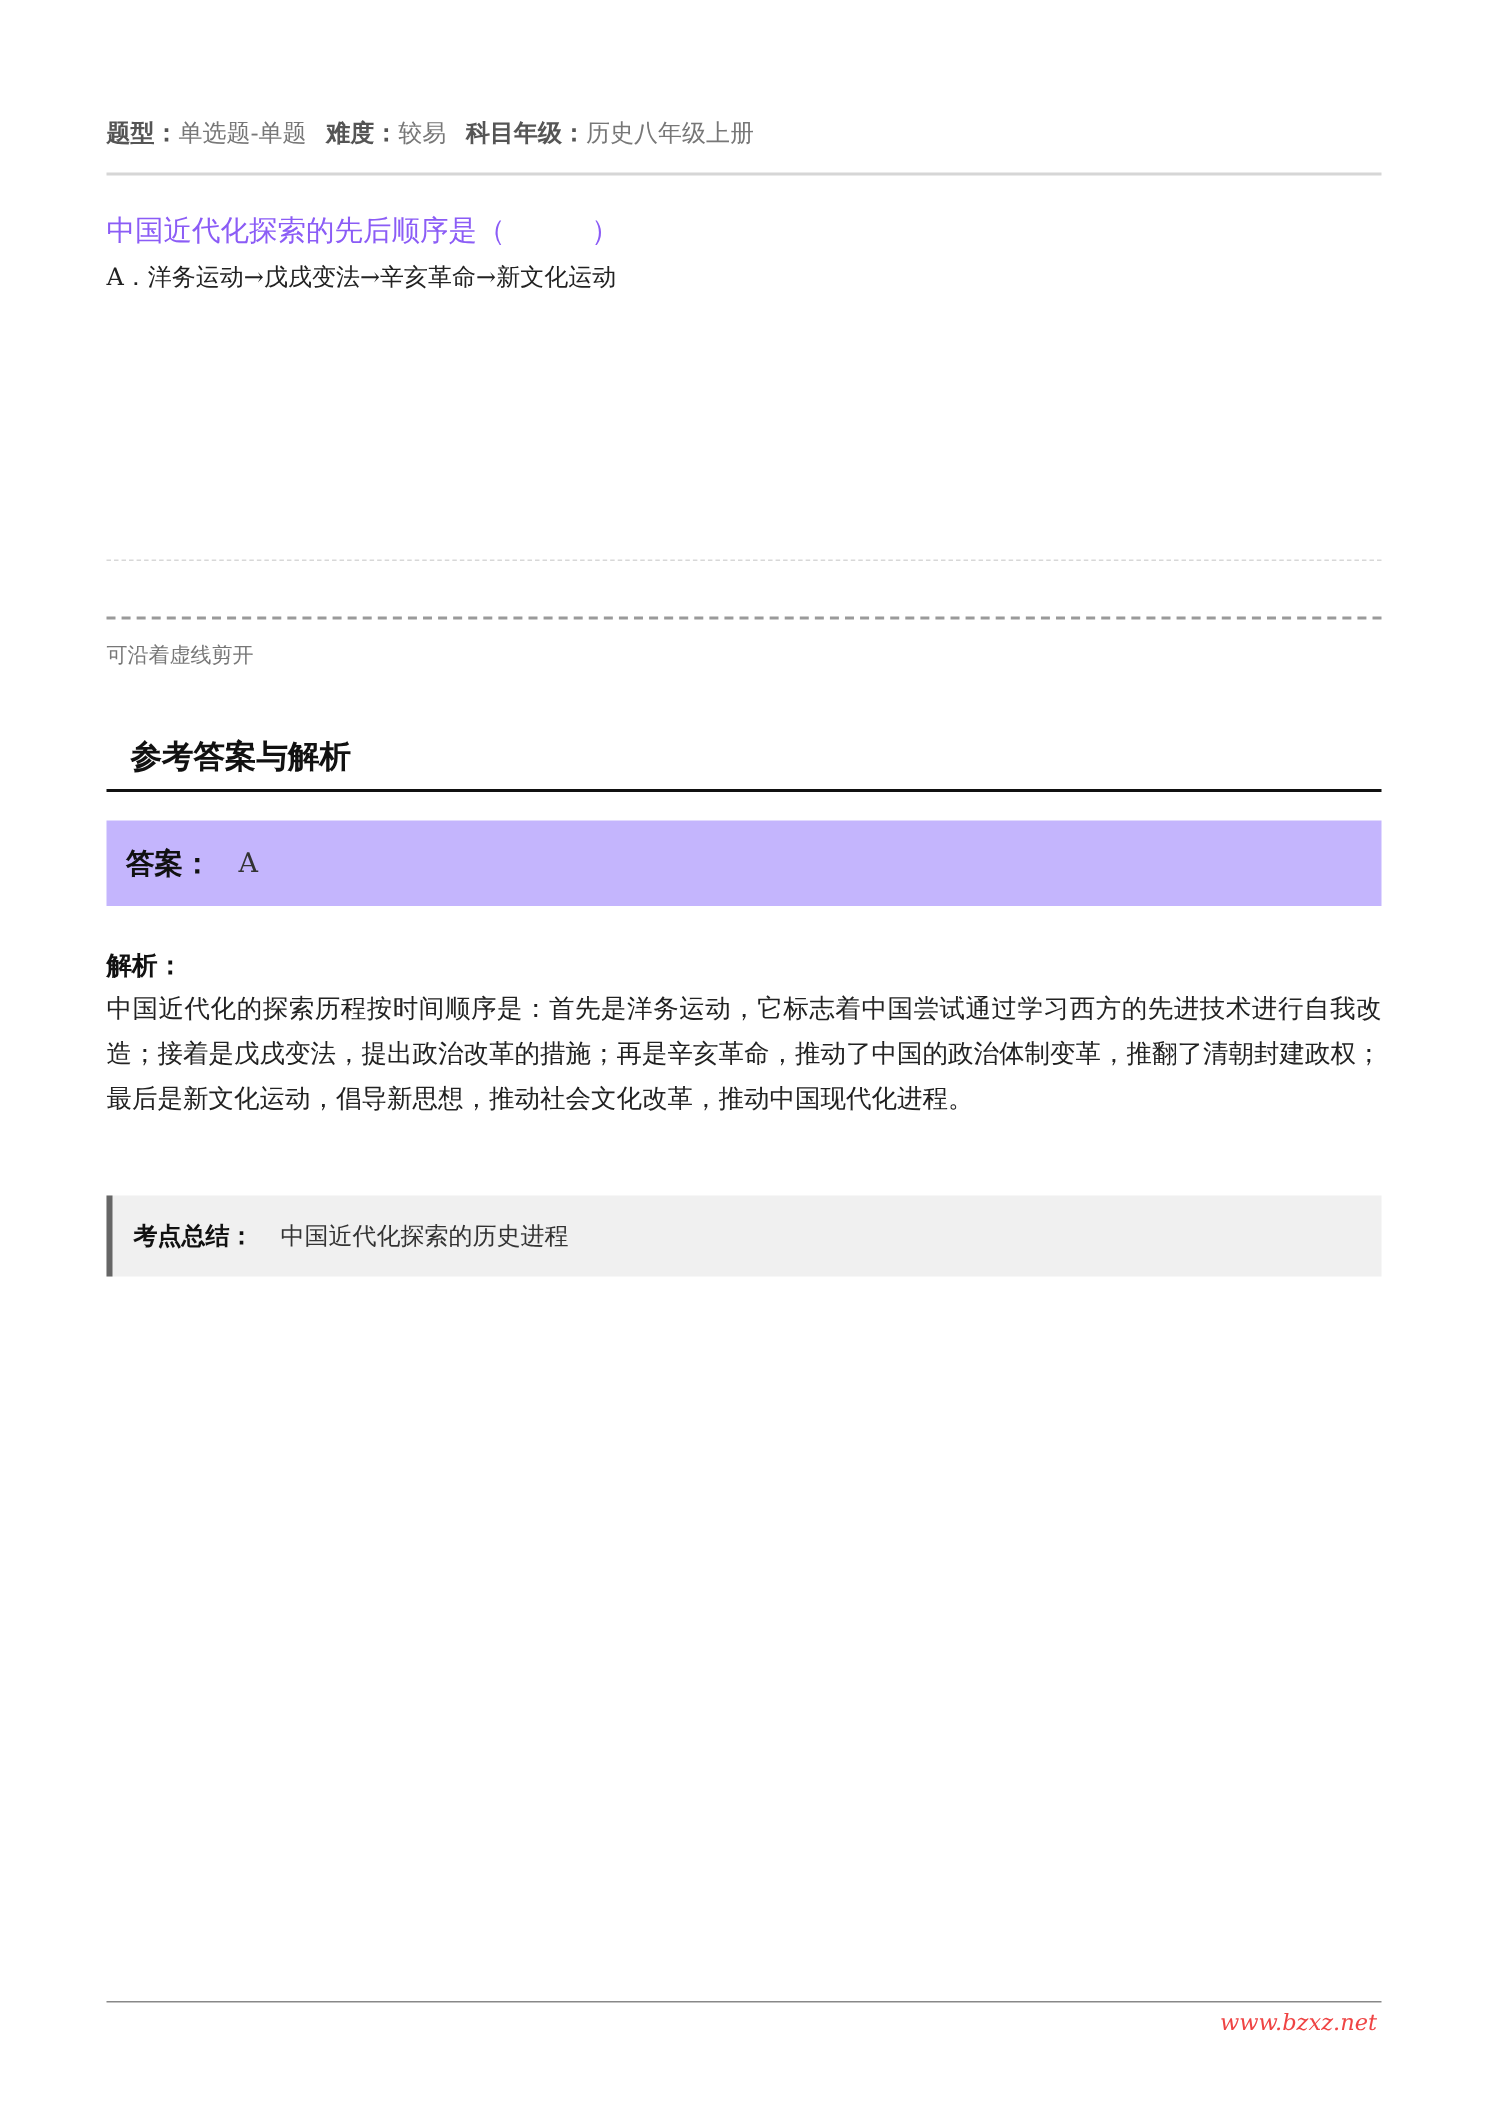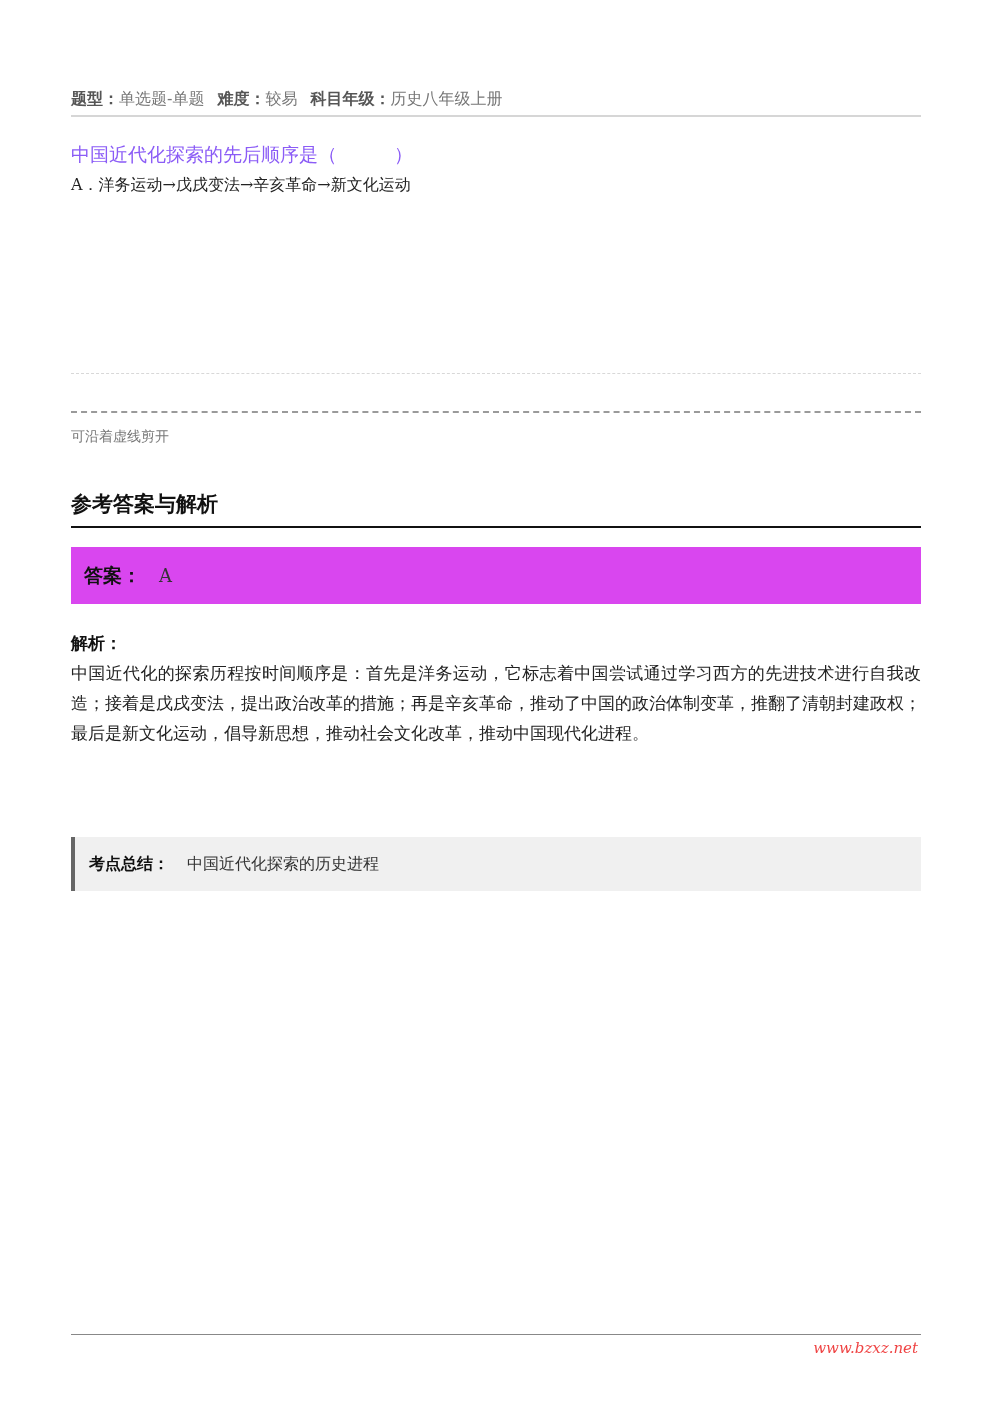--- a/index.html
+++ b/index.html
@@ -1,43 +1,43 @@
 <!DOCTYPE html>
 <html><head>
   <meta charset="utf-8">
   <style>
     html, body { margin: 0; padding: 0; background: #ffffff; }
     body { width: 992px; height: 1403px; position: relative; overflow: hidden;
            font-family: "DejaVu Serif", "Liberation Serif", serif; color: #222; }
     .page { position: absolute; left: 71px; width: 850px; }
-    .meta { top: 88px; font-size: 16px; color: #777; line-height: 22px; white-space: nowrap; }
+    .meta { top: 78px; font-size: 16px; color: #777; line-height: 22px; white-space: nowrap; }
     .meta .lbl { font-family: "DejaVu Sans", "Liberation Sans", sans-serif; font-weight: bold; color: #555; }
     .meta .sep { display: inline-block; width: 8px; }
     .meta-rule { top: 115px; height: 0; border-top: 2px solid #d6d6d6; }
     .question { top: 141px; }
     .q-stem { font-size: 19px; line-height: 26px; color: #8b5cf6; margin: 0 0 4px 0; }
     .q-opt { font-size: 16px; line-height: 28px; color: #222; margin: 0; }
     .dash1 { top: 373px; height: 0; border-top: 1px dashed #d8d8d8; }
     .dash2 { top: 411px; height: 0; border-top: 2px dashed #9a9a9a; }
     .cut-hint { top: 428px; text-align: left; font-size: 14px; color: #777;
                 font-family: "DejaVu Sans", "Liberation Sans", sans-serif; }
     .ans-title { top: 490px; font-size: 21px; font-weight: bold; color: #111;
-                 font-family: "DejaVu Sans", "Liberation Sans", sans-serif; }
+                 font-family: "DejaVu Sans", "Liberation Sans", sans-serif; margin-left: 16px; }
     .ans-rule { top: 526px; height: 0; border-top: 2px solid #111; }
-    .ans-box { top: 547px; height: 57px; background: #d946ef; box-sizing: border-box;
+    .ans-box { top: 547px; height: 57px; background: #c4b5fd; box-sizing: border-box;
                padding: 0 13px; display: flex; align-items: center; }
     .ans-box .lbl { font-family: "DejaVu Sans", "Liberation Sans", sans-serif; font-weight: bold;
                     font-size: 19px; color: #111; margin-right: 18px; }
     .ans-box .val { font-size: 18px; color: #333; font-family: "DejaVu Serif", "Liberation Serif", serif; }
     .explain-title { top: 632px; font-size: 17px; font-weight: bold; color: #111;
                      font-family: "DejaVu Sans", "Liberation Sans", sans-serif; }
     .explain-body { top: 660px; font-size: 17px; line-height: 30px; color: #222; text-align: justify;
                     font-family: Liberation Mono, monospace; }
     .kp-box { top: 797px; height: 54px; background: #f0f0f0; border-left: 4px solid #666;
-              box-sizing: border-box; padding: 15px 14px; display: flex; align-items: center; margin-top: 40px; }
+              box-sizing: border-box; padding: 15px 14px; display: flex; align-items: center; }
     .kp-box .lbl { font-family: "DejaVu Sans", "Liberation Sans", sans-serif; font-weight: bold;
                    font-size: 16px; color: #111; margin-right: 18px; }
     .kp-box .val { font-size: 16px; color: #333; font-family: "DejaVu Sans", "Liberation Sans", sans-serif; }
     .footer-rule { top: 1334px; height: 0; border-top: 1px solid #888; }
     .footer-site { top: 1339px; text-align: right; font-size: 15px; font-style: italic; color: #ef4444;
                    font-family: "DejaVu Serif", "Liberation Serif", serif; padding-right: 3px; box-sizing: border-box; }
   </style>
 </head>
 <body>
 

